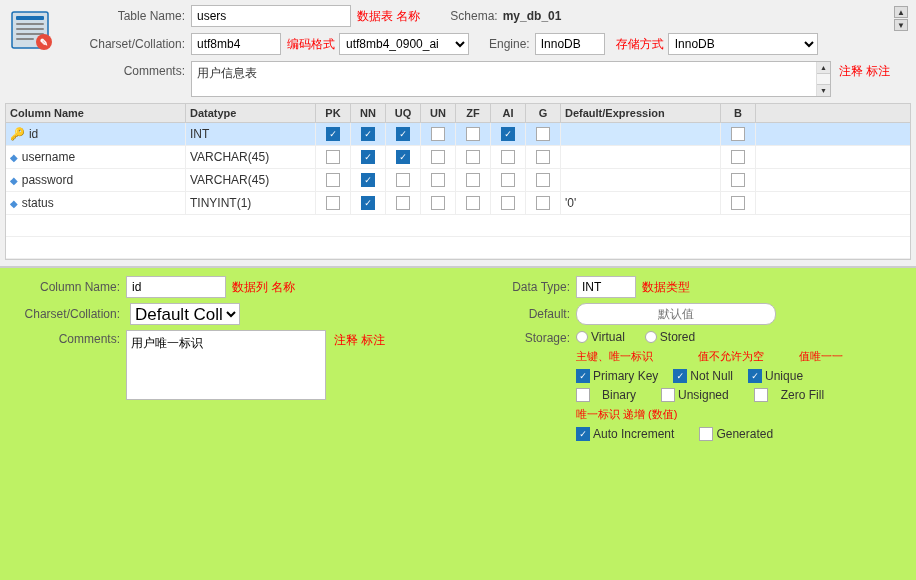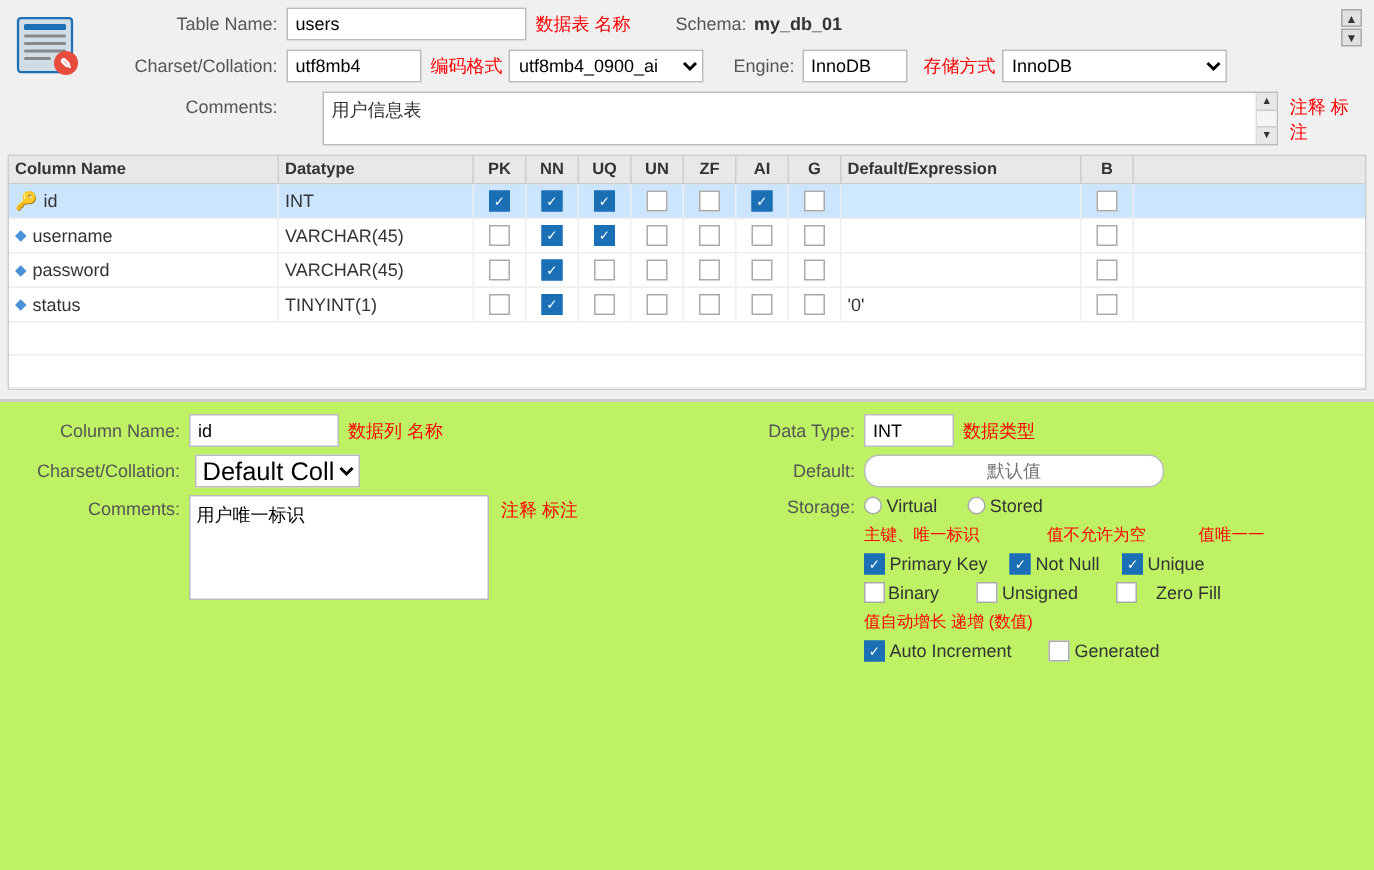--- a/index.html
+++ b/index.html
@@ -104,21 +104,21 @@
         <span style="margin-left:20px;color:#555;">Engine:</span>
         <input class="form-input engine-input" value="InnoDB" style="margin-left: 5px;">
         <span class="annotation-red">存储方式</span>
         <select class="engine-select" style="margin-left:4px;">
           <option>InnoDB</option>
         </select>
       </div>
 
       <div class="comments-row">
         <span class="form-label" style="align-self:flex-start;margin-top:3px;">Comments:</span>
-        <div style="display:flex;border:1px solid #bbb;background:white;width:640px;min-height:36px;margin-left:24px;">
+        <div style="display:flex;border:1px solid #bbb;background:white;width:640px;min-height:36px;">
           <div style="flex:1;padding:3px 5px;font-size:12px;">用户信息表</div>
           <div style="width:14px;display:flex;flex-direction:column;border-left:1px solid #ddd;">
             <div style="height:12px;background:#e8e8e8;border-bottom:1px solid #ccc;display:flex;align-items:center;justify-content:center;font-size:7px;cursor:pointer;">▲</div>
             <div style="flex:1;background:#f5f5f5;"></div>
             <div style="height:12px;background:#e8e8e8;border-top:1px solid #ccc;display:flex;align-items:center;justify-content:center;font-size:7px;cursor:pointer;">▼</div>
           </div>
         </div>
         <span style="color:red;font-size:12px;margin-left:8px;align-self:flex-start;margin-top:2px;">注释 标注</span>
       </div>
     </div>
@@ -345,35 +345,35 @@
               <div class="cb-checked">✓</div>
               <span>Not Null</span>
             </div>
             <div style="display:flex;align-items:center;gap:3px;">
               <div class="cb-checked">✓</div>
               <span>Unique</span>
             </div>
           </div>
 
           <div style="display:flex;gap:15px;align-items:center;">
-            <div style="display:flex;align-items:center;gap:2px;">
+            <div style="display:flex;align-items:center;gap:12px;">
               <div class="cb-unchecked"></div>
               <span>Binary</span>
             </div>
             <div style="display:flex;align-items:center;gap:3px;margin-left:10px;">
               <div class="cb-unchecked"></div>
               <span>Unsigned</span>
             </div>
             <div style="display:flex;align-items:center;gap:13px;margin-left:10px;">
               <div class="cb-unchecked"></div>
               <span>Zero Fill</span>
             </div>
           </div>
 
-          <div style="font-size:11px;color:red;">值自动增长 递增 (数值)</div>
+          <div style="font-size:11px;color:red;">唯一标识 递增 (数值)</div>
 
           <div style="display:flex;gap:15px;align-items:center;">
             <div style="display:flex;align-items:center;gap:3px;">
               <div class="cb-checked">✓</div>
               <span>Auto Increment</span>
             </div>
             <div style="display:flex;align-items:center;gap:3px;margin-left:10px;">
               <div class="cb-unchecked"></div>
               <span>Generated</span>
             </div>

